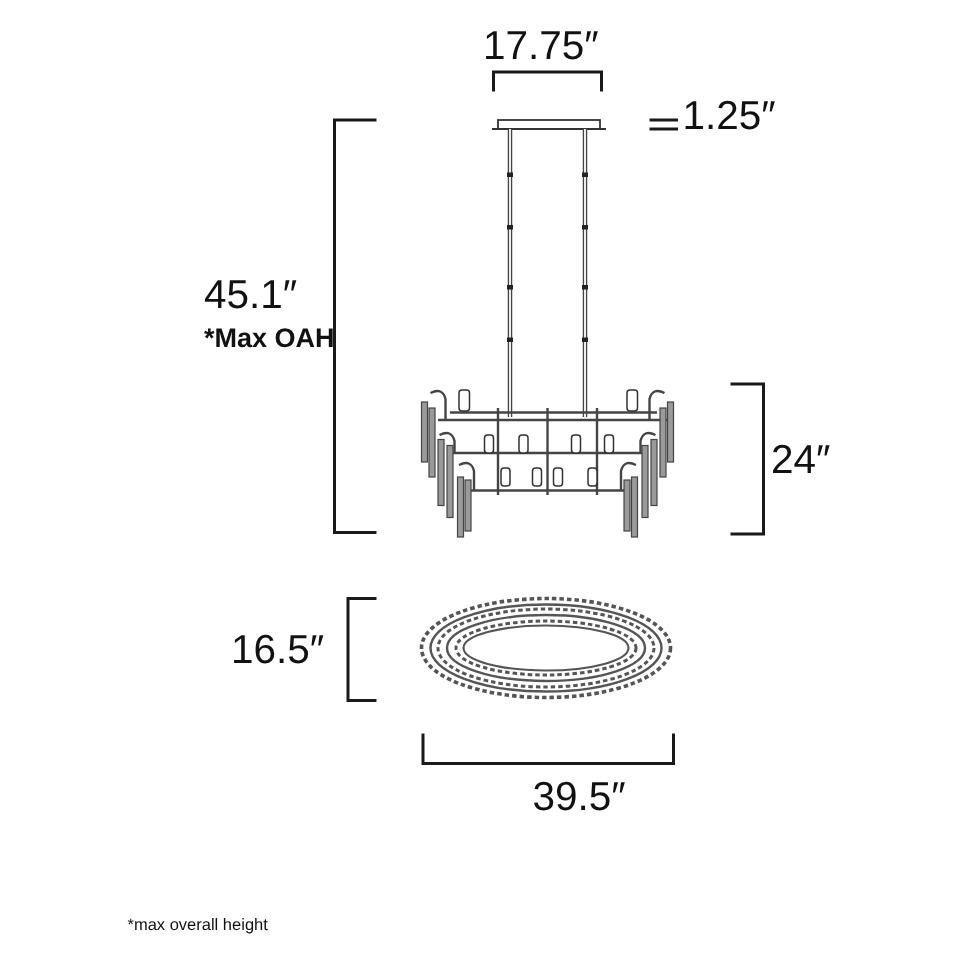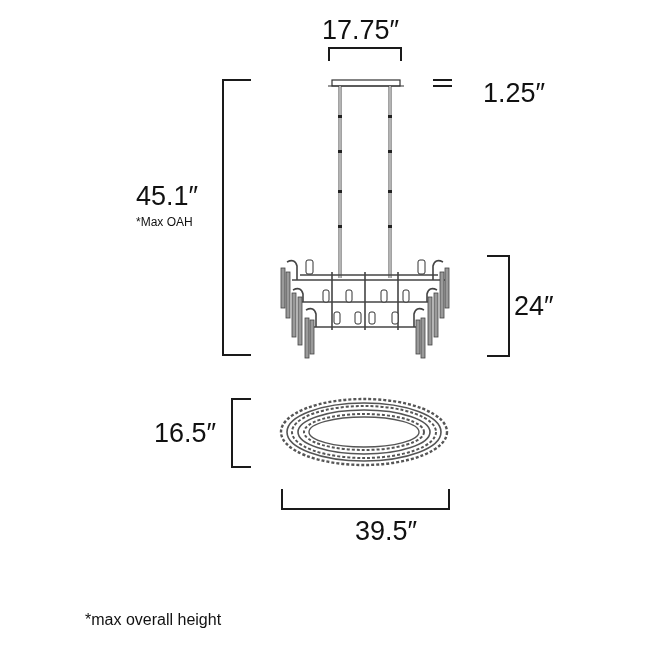--- a/index.html
+++ b/index.html
@@ -1,20 +1,20 @@
 <!DOCTYPE html>
 <html><head>
 <meta charset="utf-8">
 <style>
   html, body { margin:0; padding:0; background:#ffffff; }
   body { width:650px; height:650px; position:relative; overflow:hidden; font-family:"Liberation Sans", "DejaVu Sans", sans-serif; color:#1a1a1a; }
   .lbl { position:absolute; white-space:nowrap; line-height:1; color:#111;text-align:right; }
   .big { font-size:27px; }
-  .small { font-size:12px; }
-  .foot { font-size:16px; }
+  .small { font-size:18px;font-weight:bold; }
+  .foot { font-size:11px; }
   svg { position:absolute; left:0; top:0; }
 </style>
 </head>
 <body>
 
 <svg width="650" height="650" viewBox="0 0 650 650">
 
   <g stroke="#1a1a1a" stroke-width="2" fill="none">
     <path d="M329,61 L329,48 L401,48 L401,61"></path>
   </g>
@@ -115,19 +115,19 @@
     <ellipse cx="364" cy="432" rx="60" ry="18" stroke-width="2" stroke-dasharray="3 2"></ellipse>
     <ellipse cx="364" cy="432" rx="55" ry="15" stroke-width="1.4"></ellipse>
   </g>
 
   <g stroke="#1a1a1a" stroke-width="2" fill="none">
     <path d="M282,489 L282,509 L449,509 L449,489"></path>
   </g>
 </svg>
 
 <div class="lbl big" style="left:322px;top:17px;">17.75″</div>
-<div class="lbl big" style="left:455px;top:80px;margin-left:28px;">1.25″</div>
+<div class="lbl big" style="left:455px;top:64px;">1.25″</div>
 <div class="lbl big" style="left:136px;top:183px;">45.1″</div>
 <div class="lbl small" style="left:136px;top:216px;">*Max OAH</div>
 <div class="lbl big" style="left:514px;top:293px;">24″</div>
 <div class="lbl big" style="left:154px;top:420px;">16.5″</div>
 <div class="lbl big" style="left:327px;top:518px;margin-left:28px;">39.5″</div>
 <div class="lbl foot" style="left:85px;top:612px;">*max overall height</div>
 
 </body></html>

